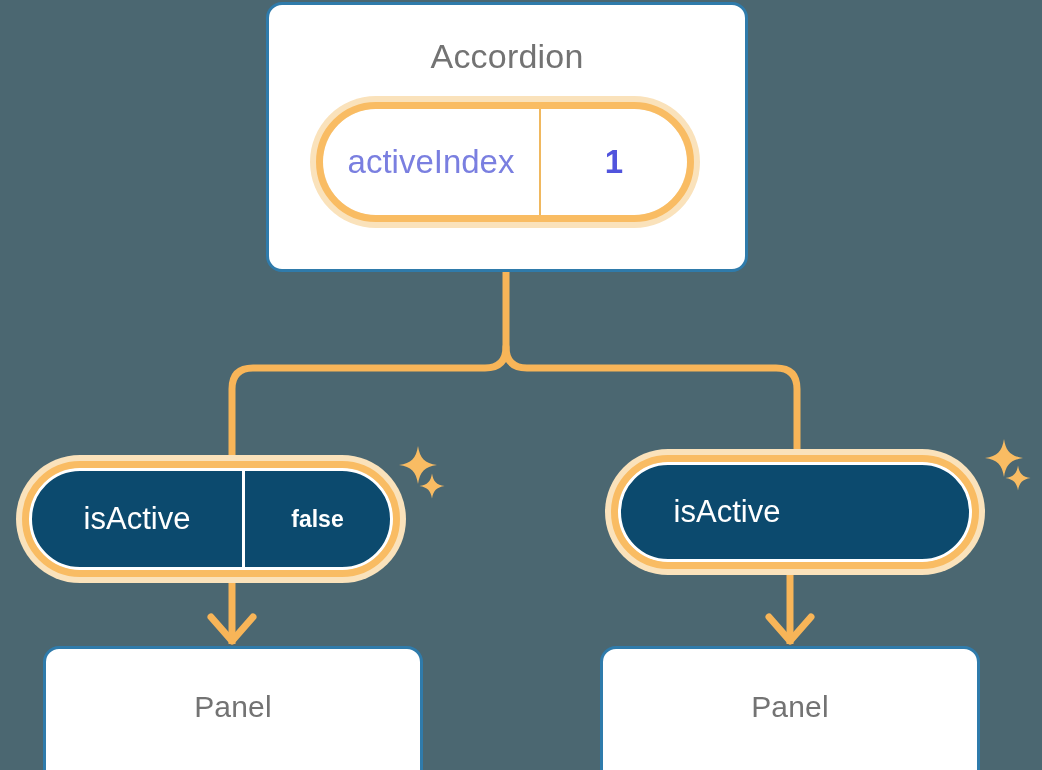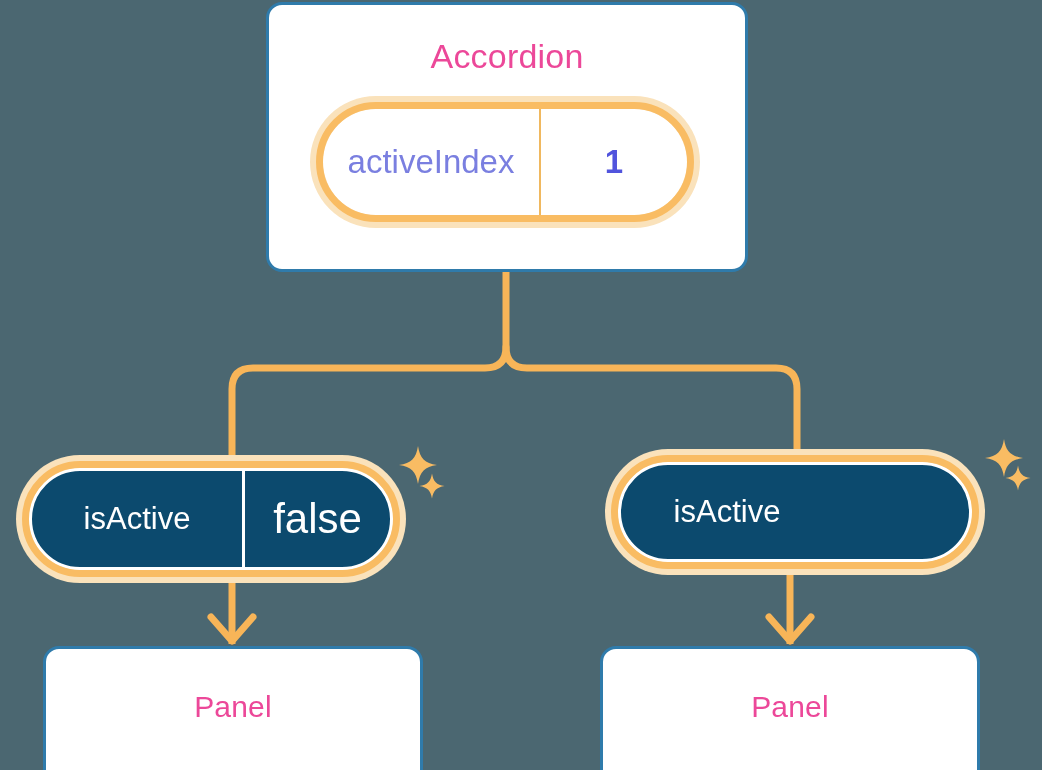--- a/index.html
+++ b/index.html
@@ -41,21 +41,21 @@
     left: 266px;
     top: 2px;
     width: 482px;
     height: 270px;
   }
   .card-title {
     position: absolute;
     left: 0;
     right: 0;
     text-align: center;
-    color: #ec4899;
+    color: #737373;
     font-size: 34px;
     font-weight: 400;
     letter-spacing: 0.2px;
   }
   #accordion-card .card-title { top: 32px; }
 
   .panel-card {
     width: 380px;
     height: 145px;
     top: 646px;
@@ -130,22 +130,22 @@
     background: #0c4a6e;
     border: 3px solid #ffffff;
   }
   .pill-solid .pill-key {
     color: #ffffff;
     font-size: 31px;
     font-weight: 400;
   }
   .pill-solid .pill-val {
     color: #ffffff;
-    font-size: 42px;
-    font-weight: 400;
+    font-size: 23px;
+    font-weight: 700;
     border-left: 3px solid #ffffff;
   }
 
   #pill-is-active-false {
     left: 16px;
     top: 455px;
     width: 390px;
     height: 128px;
   }
   #pill-is-active-false .pill-key { flex: 0 0 210px; }

